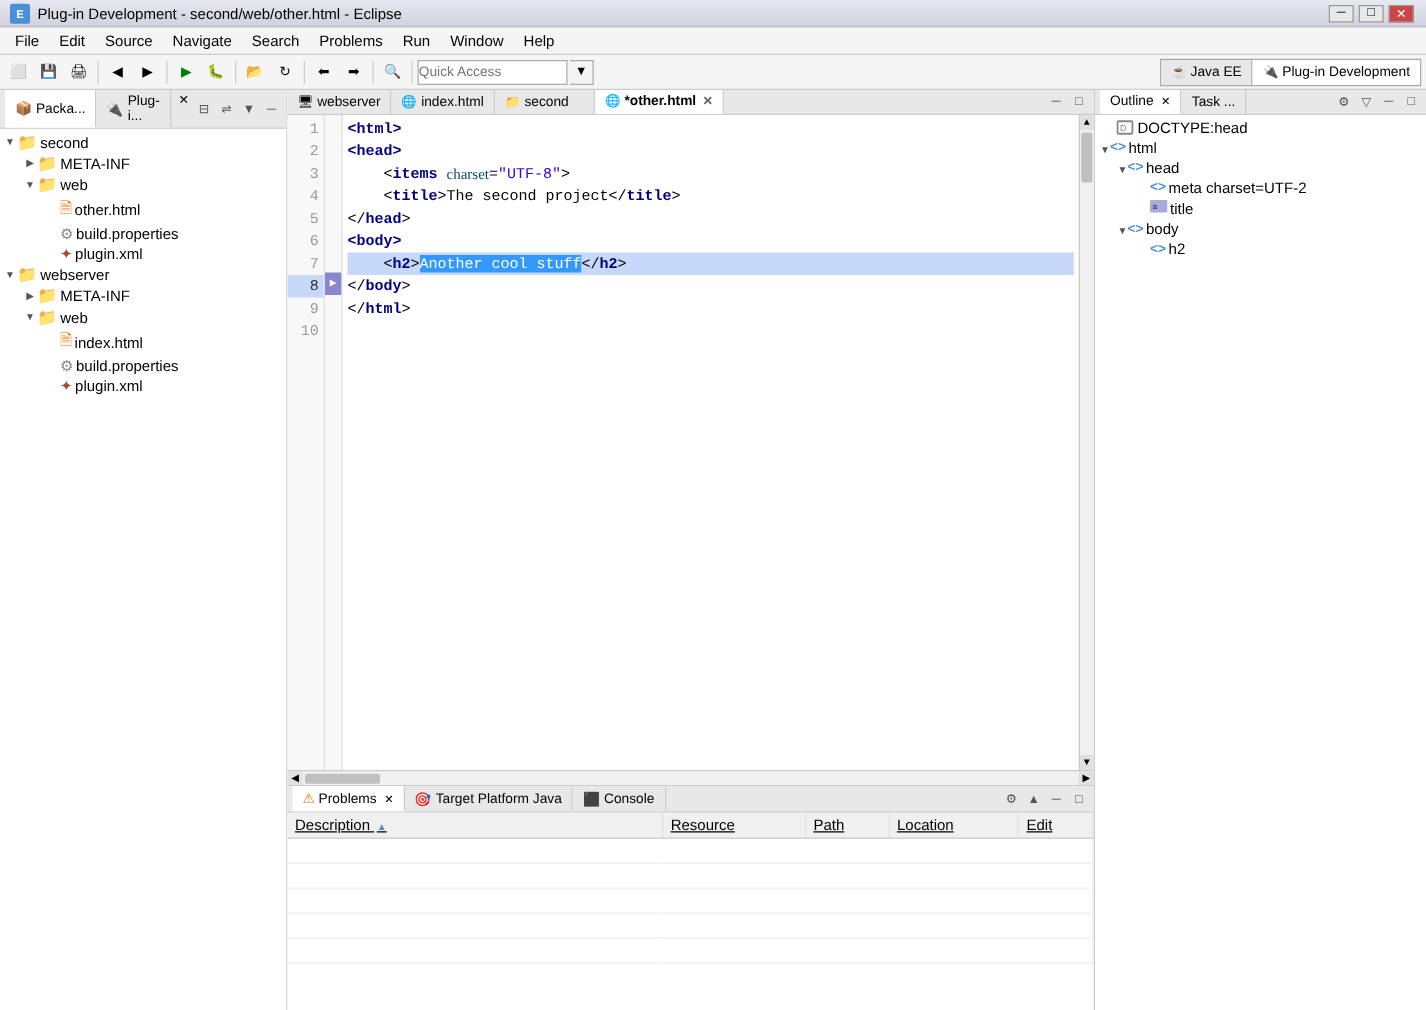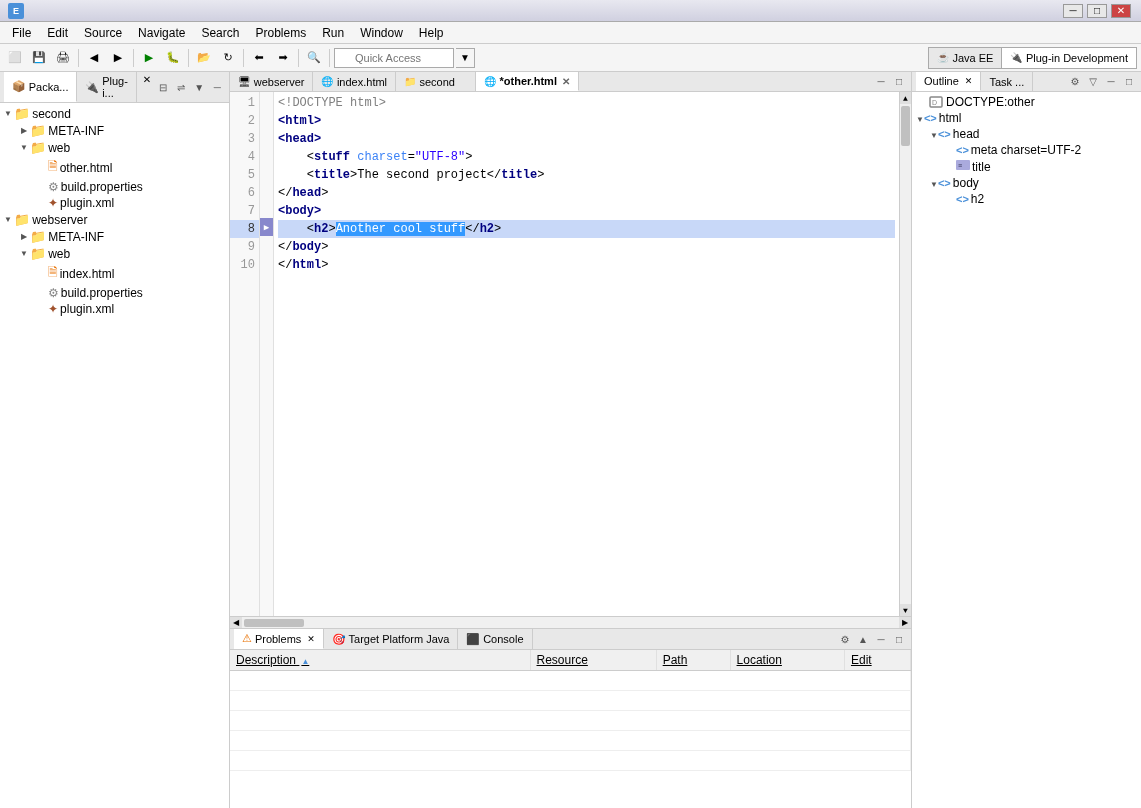--- a/index.html
+++ b/index.html
@@ -9,21 +9,21 @@
     #titlebar { background: linear-gradient(to bottom, #e8e8f0, #d0d0e0); height: 22px; display: flex; align-items: center; padding: 0 8px; font-size: 12px; border-bottom: 1px solid #aaa; }
 
     
     #menubar { background: #f5f5f5; height: 22px; display: flex; align-items: center; border-bottom: 1px solid #ccc; padding: 0 4px; }
     #menubar .menu-item { padding: 2px 8px; font-size: 12px; cursor: pointer; height: 22px; display: flex; align-items: center; }
 
     
     #toolbar { background: #f5f5f5; height: 28px; display: flex; align-items: center; border-bottom: 1px solid #ccc; padding: 0 4px; gap: 2px; }
     .tb-btn { width: 22px; height: 22px; border: 1px solid transparent; border-radius: 2px; cursor: pointer; display: flex; align-items: center; justify-content: center; font-size: 11px; background: transparent; }
     .tb-sep { width: 1px; height: 18px; background: #ccc; margin: 0 2px; }
-    .tb-search { height: 20px; width: 120px; border: 1px solid #aaa; padding: 0 20px; font-size: 11px; background: white; }
+    .tb-search { height: 20px; width: 120px; border: 1px solid #aaa; padding: 0 0; font-size: 11px; background: white; }
     .tb-search-btn { height: 20px; border: 1px solid #aaa; border-left: none; background: #f5f5f5; padding: 0 4px; cursor: pointer; font-size: 10px; }
 
     
     #main { display: flex; height: calc(808px - 22px - 22px - 28px - 20px); }
 
     
     #left-panel { width: 230px; background: white; border-right: 1px solid #ccc; display: flex; flex-direction: column; }
     .panel-tab { padding: 3px 8px; font-size: 11px; cursor: pointer; border-right: 1px solid #ccc; display: flex; align-items: center; gap: 3px; background: #e8e8e8; }
     .panel-tab.active { background: white; border-bottom: 1px solid white; }
 
@@ -44,30 +44,30 @@
     .line-num { padding: 0 4px; height: 18px; display: flex; align-items: center; justify-content: flex-end; }
     .line-num.current { background: #c8d8f8; color: #333; }
 
     
     .code-area { flex: 1; padding: 2px 4px; }
     .code-line { height: 18px; display: flex; align-items: center; white-space: pre; font-family: 'Courier New', monospace; font-size: 12px; }
     .code-line.highlighted { background: #c8d8f8; }
 
     
     .tag { color: #000080; font-weight: bold; }
-    .attr-name { color: #3b82f6; }
+    .attr-name { color: #0c4a6e; font-family: Liberation Serif, serif; }
     .attr-val { color: #2a00ff; }
     .selected-text { background: #3399ff; color: white; }
     .doctype { color: #808080; }
 
     
     .editor-scrollbar { width: 12px; background: #f0f0f0; }
 
     
-    #right-panel { width: 230px; background: white; border-left: 1px solid #ccc; display: flex; flex-direction: column; }
+    #right-panel { width: 266px; background: white; border-left: 1px solid #ccc; display: flex; flex-direction: column; }
     .outline-item { display: flex; align-items: center; padding: 1px 0; cursor: pointer; font-size: 12px; white-space: nowrap; }
 
     
     #bottom-panel { height: 180px; background: white; border-top: 1px solid #ccc; display: flex; flex-direction: column; }
     .bottom-tab { padding: 3px 8px; font-size: 11px; cursor: pointer; border-right: 1px solid #ccc; display: flex; align-items: center; gap: 3px; background: #e8e8e8; }
     .bottom-tab.active { background: white; border-bottom: 1px solid white; }
     .bottom-content { flex: 1; overflow: auto; }
     .problems-header { display: flex; align-items: center; padding: 2px 8px; font-size: 11px; color: #666; border-bottom: 1px solid #eee; }
     .problems-table { width: 100%; border-collapse: collapse; font-size: 12px; text-decoration: underline; }
     .problems-table th { background: #f0f0f0; border-bottom: 1px solid #ccc; border-right: 1px solid #e0e0e0; padding: 3px 6px; text-align: left; font-weight: normal; cursor: pointer; }
@@ -95,20 +95,21 @@
     .hdr-btn { width: 16px; height: 16px; border: none; background: transparent; cursor: pointer; font-size: 10px; color: #555; display: flex; align-items: center; justify-content: center; }
 
     .main-row { display: flex; flex: 1; overflow: hidden; }
     .center-bottom { display: flex; flex-direction: column; flex: 1; }
   </style>
 </head>
 <body>
 
 <div id="titlebar">
   <span style="width:16px;height:16px;background:#4a90d9;border-radius:2px;margin-right:6px;display:inline-flex;align-items:center;justify-content:center;color:white;font-size:9px;font-weight:bold;">E</span>
+  <span>Plug-in Development - second/web/other.html - Eclipse</span>
   <span style="flex:1"></span>
   <span style="width:20px;height:14px;border:1px solid #999;background:#e8e8e8;display:inline-flex;align-items:center;justify-content:center;margin:0 2px;font-size:10px;cursor:pointer;">─</span>
   <span style="width:20px;height:14px;border:1px solid #999;background:#e8e8e8;display:inline-flex;align-items:center;justify-content:center;margin:0 2px;font-size:10px;cursor:pointer;">□</span>
   <span style="width:20px;height:14px;border:1px solid #999;background:#cc4444;display:inline-flex;align-items:center;justify-content:center;margin:0 2px;font-size:10px;cursor:pointer;color:white;">✕</span>
 </div>
 
 <div id="menubar">
   <span class="menu-item">File</span>
   <span class="menu-item">Edit</span>
   <span class="menu-item">Source</span>
@@ -309,30 +310,27 @@
             <div style="height:18px;"></div>
             <div style="height:18px;"></div>
             <div style="height:18px;"></div>
             <div style="height:18px;background:#8888cc;display:flex;align-items:center;justify-content:center;color:white;font-size:9px;">▶</div>
             <div style="height:18px;"></div>
             <div style="height:18px;"></div>
           </div>
 
           <div class="code-area">
             <div class="code-line">
-              <span class="doctype">&lt;!DOCTYPE html&gt;</span>
-            </div>
-            <div class="code-line">
               <span class="tag">&lt;</span><span class="tag">html</span><span class="tag">&gt;</span>
             </div>
             <div class="code-line">
               <span class="tag">&lt;</span><span class="tag">head</span><span class="tag">&gt;</span>
             </div>
             <div class="code-line">
-              <span>    &lt;</span><span class="tag">stuff</span><span> </span><span class="attr-name">charset</span><span>=</span><span class="attr-val">"UTF-8"</span><span>&gt;</span>
+              <span>    &lt;</span><span class="tag">items</span><span> </span><span class="attr-name">charset</span><span>=</span><span class="attr-val">"UTF-8"</span><span>&gt;</span>
             </div>
             <div class="code-line">
               <span>    &lt;</span><span class="tag">title</span><span>&gt;</span><span>The second project</span><span>&lt;/</span><span class="tag">title</span><span>&gt;</span>
             </div>
             <div class="code-line">
               <span>&lt;/</span><span class="tag">head</span><span>&gt;</span>
             </div>
             <div class="code-line">
               <span class="tag">&lt;</span><span class="tag">body</span><span class="tag">&gt;</span>
             </div>
@@ -446,21 +444,21 @@
       <div class="tree">
 
         <div class="outline-item" style="padding-left:4px;">
           <span style="width:12px;display:inline-block;"></span>
           <span style="width:16px;height:14px;display:inline-flex;align-items:center;justify-content:center;margin-right:2px;">
             <svg width="14" height="12" viewBox="0 0 14 12">
                 <rect x="1" y="1" width="12" height="10" fill="none" stroke="#888" stroke-width="1.5" rx="1"></rect>
                 <text x="3" y="9" font-size="7" fill="#888">D</text>
               </svg>
           </span>
-          <span>DOCTYPE:other</span>
+          <span>DOCTYPE:head</span>
         </div>
 
         <div class="outline-item" style="padding-left:4px;">
           <span class="arrow arrow-down"></span>
           <span style="margin-right:2px;color:#4a90d9;font-size:11px;font-weight:bold;">&lt;&gt;</span>
           <span>html</span>
         </div>
 
         <div class="outline-item" style="padding-left:18px;">
           <span class="arrow arrow-down"></span>

